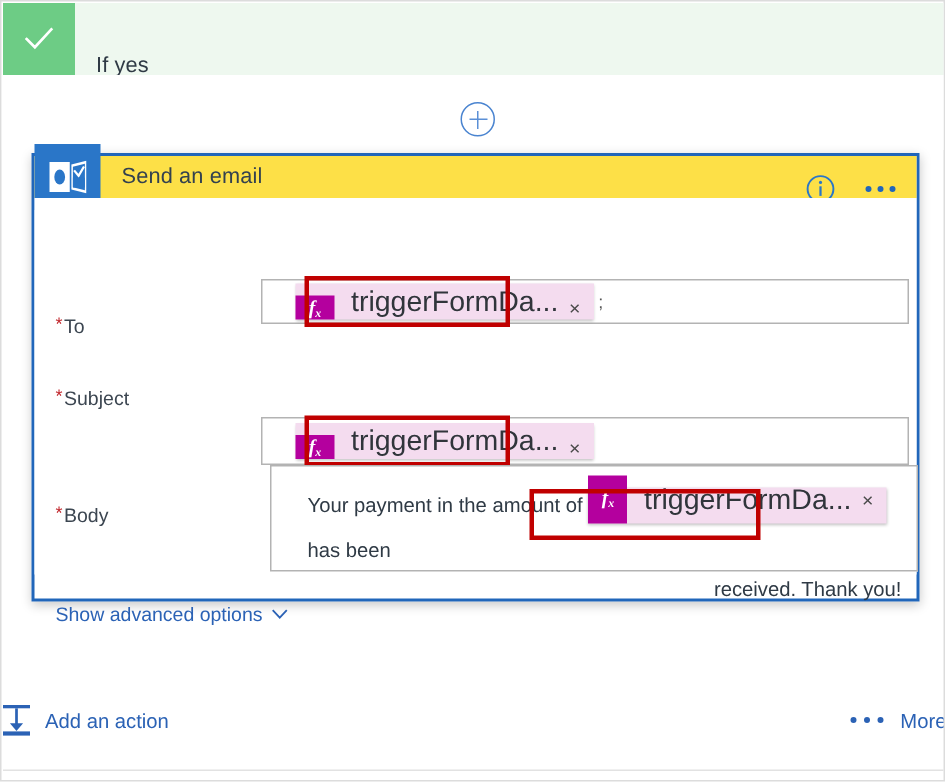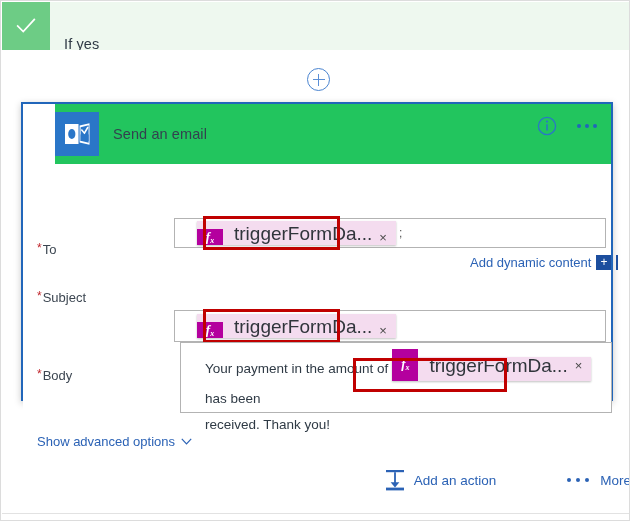--- a/index.html
+++ b/index.html
@@ -100,25 +100,24 @@
     top: 101px;
     width: 592px;
     height: 299px;
     box-sizing: border-box;
     border: 2px solid #2166ba;
     background: #ffffff;
     box-shadow: 0 2px 7px rgba(0,0,0,.22);
   }
   .card-header {
     position: relative;
-    height: 60px;
-    background: #22c55e;
-    display: flex;
-    align-items: center;
-    margin-left: 32px;
+    height: 28px;
+    background: #fde047;
+    display: flex;
+    align-items: center;
   }
   .outlook-icon {
     width: 44px;
     height: 44px;
     background: #2a76c8;
     flex: 0 0 44px;
     position: relative;
   }
   .outlook-icon svg { display: block; }
   .card-title {
@@ -278,22 +277,22 @@
 
   
   .bottom-bar {
     position: absolute;
     left: 0;
     top: 455px;
     width: 630px;
     height: 48px;
     display: flex;
     align-items: center;
-    justify-content: flex-end;
-    gap: 71px;
+    justify-content: space-between;
+    gap: 44px;
   }
   .bb-item {
     display: flex;
     align-items: center;
     gap: 9px;
   }
   .insert-icon { display:block; width: 20px; height: 22px; }
   .bb-dots {
     display: flex;
     align-items: center;
@@ -382,25 +381,20 @@
               <span><em style="font-style:italic">f</em><sub>x</sub></span>
             </span>
             <span class="token-label">triggerFormDa...</span>
             <span class="token-close">×</span>
           </span>
           <span style="font-size:12px;color:#555;padding-left:3px;">;</span>
         </div>
       </div>
       <div class="hl" style="left:180px; top:52px; width:137px; height:34px;"></div>
 
-      <div class="dyn-link-wrap" style="left:447px; top:91px;">
-        <span class="link">Add dynamic content</span>
-        <span class="plus-square">+</span>
-        <span class="plus-bar"></span>
-      </div>
 
       <div class="row-label" style="top:126px;">
         <span class="req">*</span><span>Subject</span>
       </div>
 
       <div class="field" style="left:151px; top:146px; width:432px; height:32px;">
         <div style="padding:3px 0 0 22px;">
           <span class="token">
             <span class="token-fx">
               <span><em style="font-style:italic">f</em><sub>x</sub></span>
@@ -417,21 +411,21 @@
       </div>
       <div class="field" style="left:157px; top:178px; width:432px; height:71px;">
         <div style="padding:11px 10px 0 24px; font-size:13.5px; color:#2f3a45; line-height:30px;">
           <span>Your payment in the amount of</span><span class="token" style="margin:0 4px;">
             <span class="token-fx">
               <span><em style="font-style:italic">f</em><sub>x</sub></span>
             </span>
             <span class="token-label">triggerFormDa...</span>
             <span class="token-close">×</span>
           </span><span>has been</span>
-          <div style="line-height:22px;">received.  Thank you!</div>
+          <div style="line-height:22px;text-align:right;">received.  Thank you!</div>
         </div>
       </div>
       <div class="hl" style="left:330px; top:194px; width:154px; height:34px;"></div>
 
       <div class="adv-wrap" style="top:270px;">
         <span class="link">Show advanced options</span>
         <span>
           <svg class="chev" viewBox="0 0 11 7" aria-hidden="true">
             <polyline points="0.8,0.8 5.5,5.8 10.2,0.8" fill="none" stroke="#2b62b5" stroke-width="1.2"></polyline>
           </svg>

